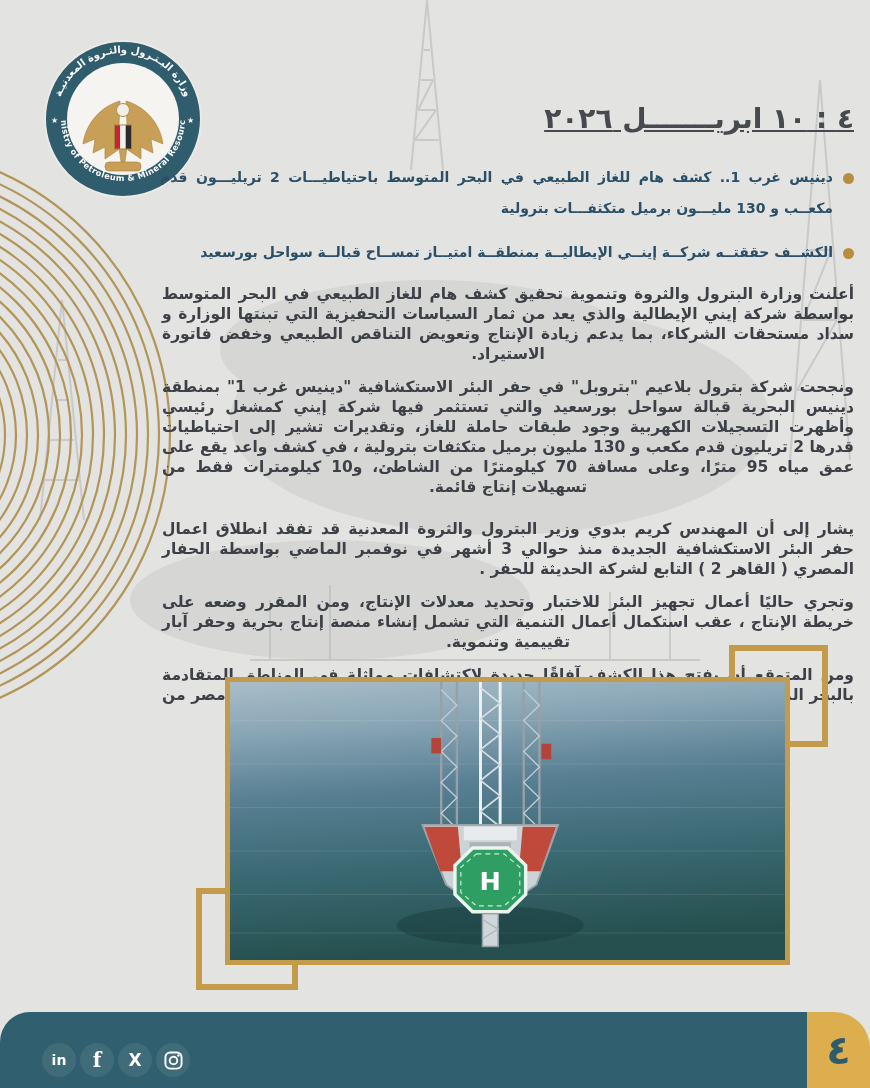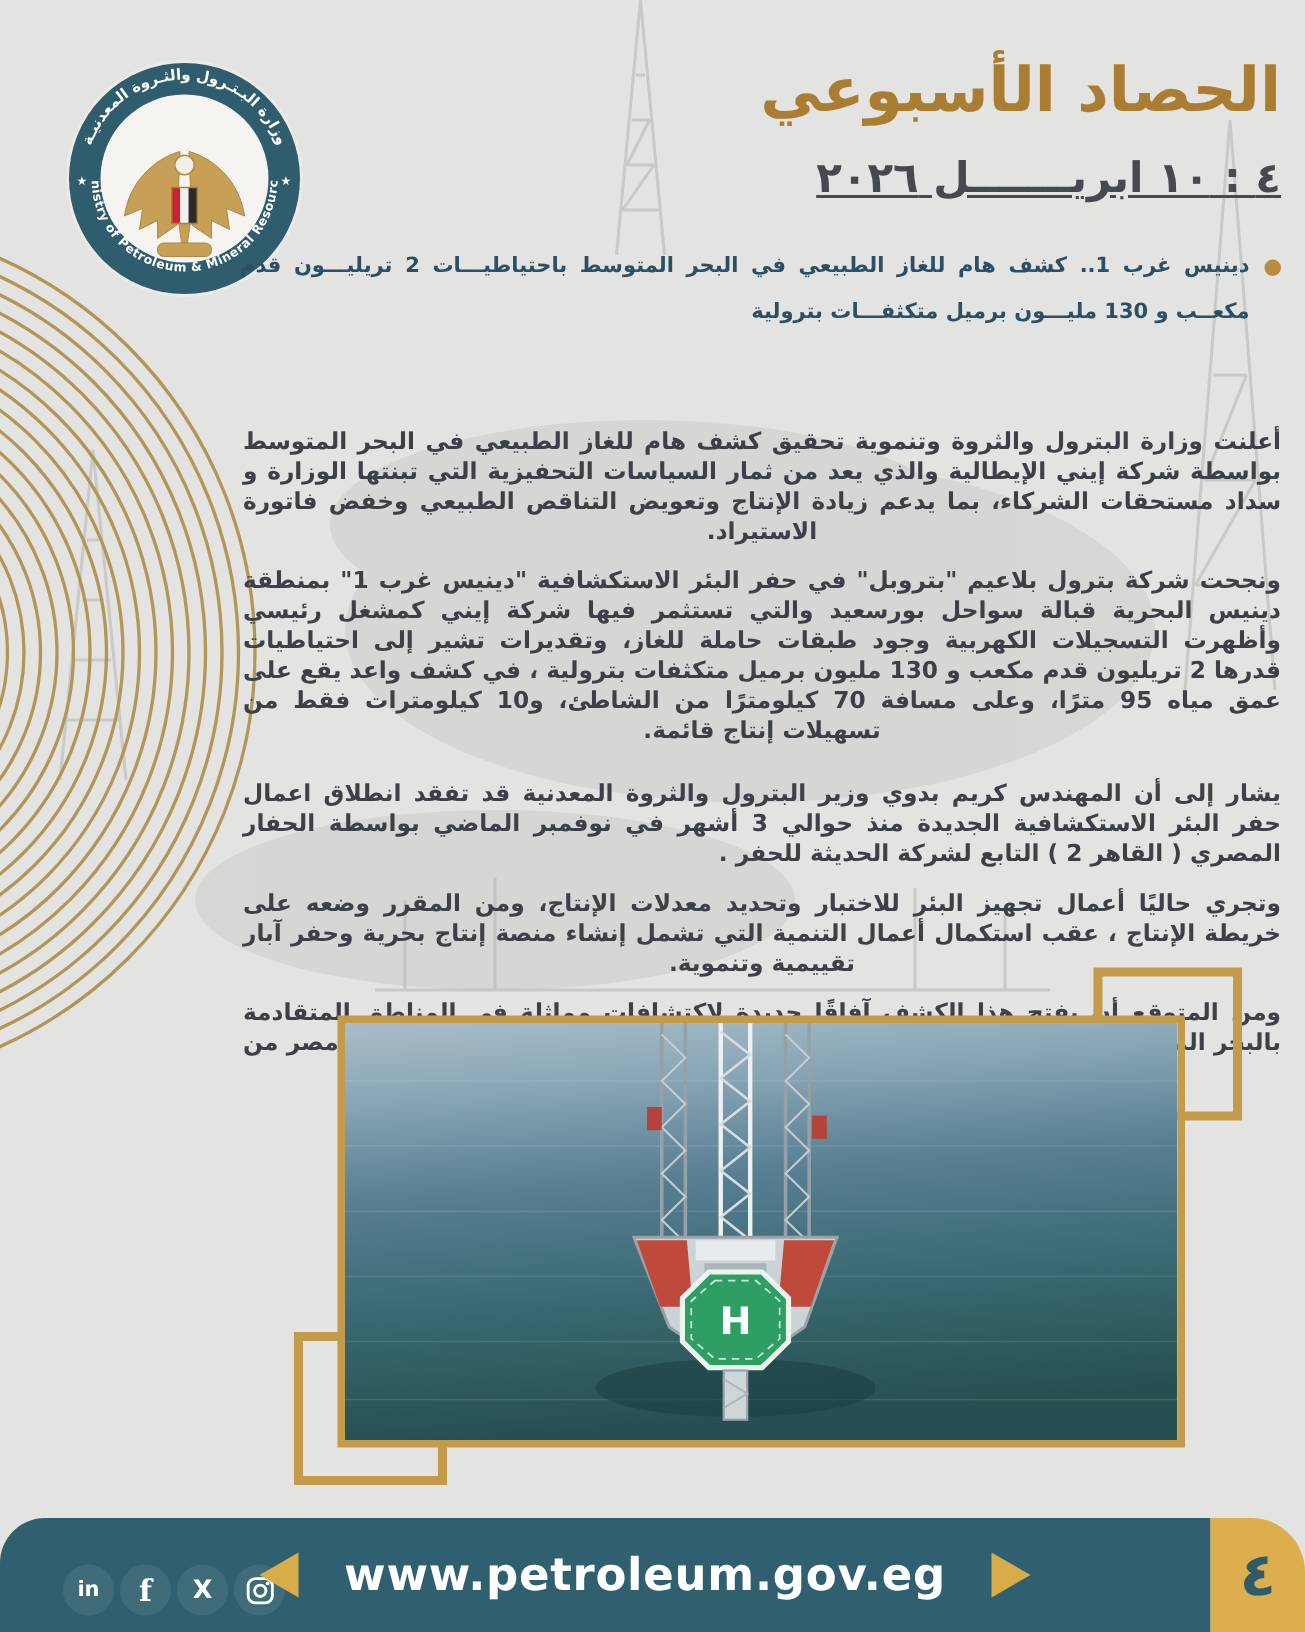--- a/index.html
+++ b/index.html
@@ -168,27 +168,30 @@
         <rect x="78.1" y="87" width="5.6" height="24" fill="#f2f0ec"></rect>
         <rect x="83.7" y="87" width="5.7" height="24" fill="#2b2b2b"></rect>
         <rect x="72.5" y="87" width="17" height="24" fill="none" stroke="#a8813c" stroke-width="1"></rect>
         <circle cx="81" cy="72" r="6.5" fill="#f2efe8" stroke="#b08c46" stroke-width="1"></circle>
         <path d="M74.5,71 l-5,2.4 l5,2.8 z" fill="#c79f56"></path>
         <rect x="63" y="124" width="36" height="9" rx="4" fill="#c79f56" stroke="#a8813c" stroke-width="0.6"></rect>
       </g>
     </svg>
   </div>
 
-  <div class="title">الحصاد الأسبوعي</div>
   <div class="date">٤ : ١٠ ابريـــــــل ٢٠٢٦</div>
 
   <div class="highlights">
     <div class="highlight">
       <span class="bullet-dot"></span>
       <div class="highlight-text">دينيس غرب 1.. كشف هام للغاز الطبيعي في البحر المتوسط باحتياطيـــات 2 تريليـــون قدم مكعــب و 130 مليـــون برميل متكثفـــات بترولية</div>
+    </div>
+    <div class="highlight">
+      <span class="bullet-dot"></span>
+      <div class="highlight-text">الكشــف حققتــه شركــة إينــي الإيطاليــة بمنطقــة امتيــاز تمســاح قبالــة سواحل بورسعيد</div>
     </div>
   </div>
 
   <div class="paragraphs">
     <p class="para">أعلنت وزارة البترول والثروة وتنموية تحقيق كشف هام للغاز الطبيعي في البحر المتوسط بواسطة شركة إيني الإيطالية والذي يعد من ثمار السياسات التحفيزية التي تبنتها الوزارة و سداد مستحقات الشركاء، بما يدعم زيادة الإنتاج وتعويض التناقص الطبيعي وخفض فاتورة الاستيراد.</p>
     <p class="para">ونجحت شركة بترول بلاعيم "بتروبل" في حفر البئر الاستكشافية "دينيس غرب 1" بمنطقة دينيس البحرية قبالة سواحل بورسعيد والتي تستثمر فيها شركة إيني كمشغل رئيسي وأظهرت التسجيلات الكهربية وجود طبقات حاملة للغاز، وتقديرات تشير إلى احتياطيات قدرها 2 تريليون قدم مكعب و 130 مليون برميل متكثفات بترولية ، في كشف واعد يقع على عمق مياه 95 مترًا، وعلى مسافة 70 كيلومترًا من الشاطئ، و10 كيلومترات فقط من تسهيلات إنتاج قائمة.</p>
     <p class="para gap-before last-right">يشار إلى أن المهندس كريم بدوي وزير البترول والثروة المعدنية قد تفقد انطلاق اعمال حفر البئر الاستكشافية الجديدة منذ حوالي 3 أشهر في نوفمبر الماضي بواسطة الحفار المصري ( القاهر 2 ) التابع لشركة الحديثة للحفر .</p>
     <p class="para">وتجري حاليًا أعمال تجهيز البئر للاختبار وتحديد معدلات الإنتاج، ومن المقرر وضعه على خريطة الإنتاج ، عقب استكمال أعمال التنمية التي تشمل إنشاء منصة إنتاج بحرية وحفر آبار تقييمية وتنموية.</p>
     <p class="para">ومن المتوقع أن يفتح هذا الكشف آفاقًا جديدة لاكتشافات مماثلة في المناطق المتقادمة بالبحر المتوسط، مثل تمساح ورأس البر، بما يعزز الاحتياطيات المؤكدة ويدعم إنتاج مصر من الغاز الطبيعي.</p>
   </div>
@@ -255,24 +258,19 @@
         <div class="soc fb">f</div>
         <div class="soc tx">X</div>
         <div class="soc ig">
           <svg width="19" height="19" viewBox="0 0 20 20">
             <rect x="1.5" y="1.5" width="17" height="17" rx="5" fill="none" stroke="#ffffff" stroke-width="2"></rect>
             <circle cx="10" cy="10" r="4" fill="none" stroke="#ffffff" stroke-width="2"></circle>
             <circle cx="15.2" cy="4.8" r="1.3" fill="#ffffff"></circle>
           </svg>
         </div>
       </div>
-      <div class="site-row">
-        <span class="tri tri-left"></span>
-        <span class="site">www.petroleum.gov.eg</span>
-        <span class="tri tri-right"></span>
-      </div>
     </div>
     <div class="footer-tab">
       <span>٤</span>
     </div>
   </div>
 
 </div>
 
 </body></html>

